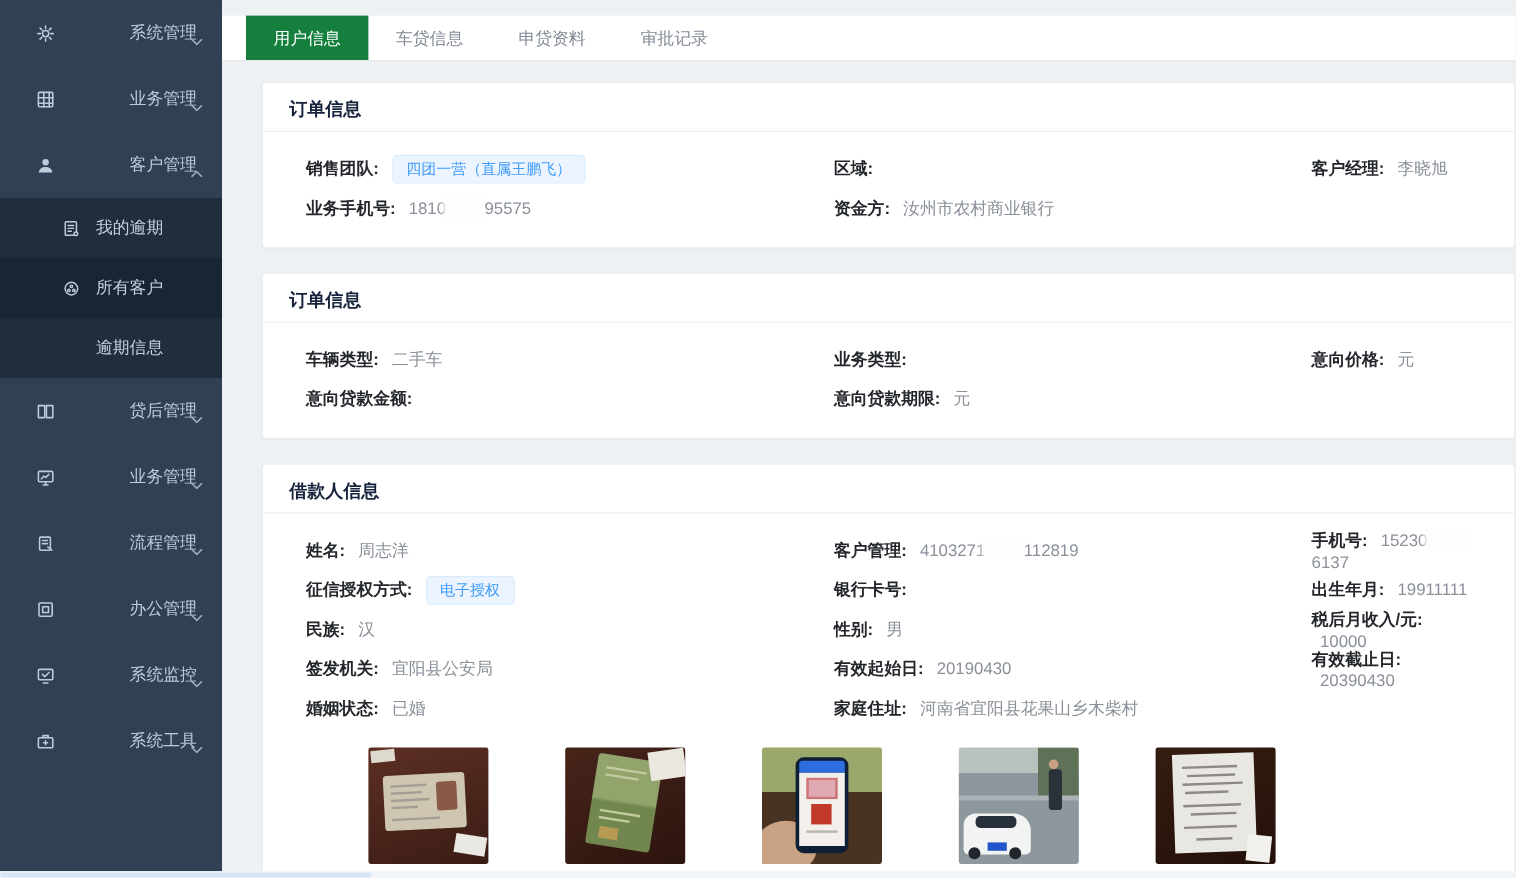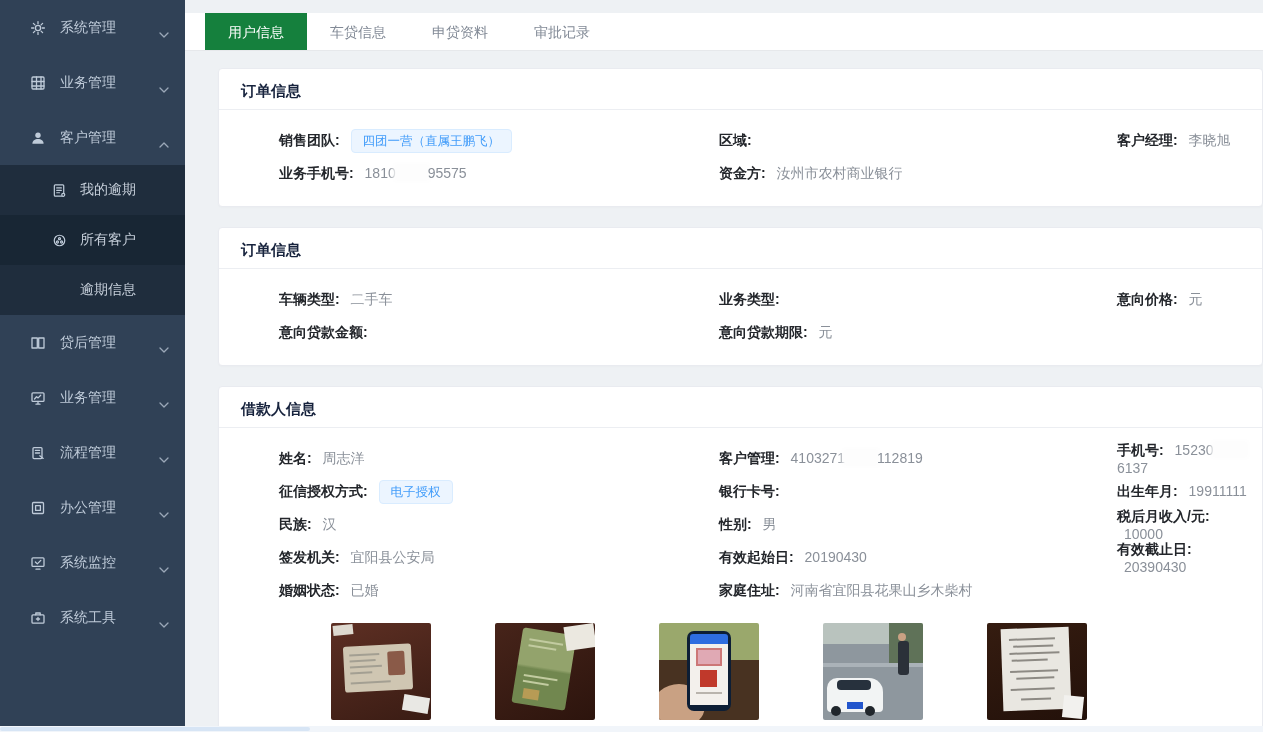--- a/index.html
+++ b/index.html
@@ -1,41 +1,41 @@
 <!DOCTYPE html>
 <html><head>
 <meta charset="utf-8">
 <style>
   * { margin:0; padding:0; box-sizing:border-box; }
   html,body { width:1263px; height:732px; overflow:hidden; }
   body { font-family:"Liberation Sans","DejaVu Sans",sans-serif; background:#eef1f4; position:relative; font-size:14px; }
 
   
   .sidebar { position:absolute; left:0; top:0; width:185px; height:726px; background:#304156; color:#bfcbd9; z-index:5; }
-  .menu-item { position:relative; height:55px; display:flex; align-items:center; padding-left:30px; cursor:pointer; font-size:14px; }
+  .menu-item { position:relative; height:55px; display:flex; align-items:center; padding-left:30px; cursor:pointer; font-size:14px;gap:48px; }
   .menu-item .icon { width:16px; height:16px; margin-right:14px; display:inline-flex; flex:0 0 16px; }
   .menu-item .chev { position:absolute; right:16px; top:50%; margin-top:-3px; opacity:.75; }
   .submenu { background:#1f2d3d; }
   .sub-item { position:relative; height:50px; display:flex; align-items:center; padding-left:52px; cursor:pointer; font-size:14px; color:#c6cfda; }
   .sub-item .icon { width:15px; height:15px; margin-right:13px; display:inline-flex; flex:0 0 15px; }
   .sub-item.active { background:#182634; }
   .sub-item.noicon { padding-left:80px; }
   svg.lineic { stroke:#bfcbd9; fill:none; stroke-width:1.3; stroke-linecap:round; stroke-linejoin:round; width:100%; height:100%; }
 
   
   .content { position:absolute; left:185px; top:0; width:1078px; height:726px; }
   .top-strip { height:13px; background:#eef1f4; }
   .tabbar { height:38px; background:#ffffff; border-bottom:1px solid #e6e8eb; padding-left:20px; display:flex; }
   .tab { line-height:38px; padding:0 23px; color:#828a96; cursor:pointer; font-size:14px; }
   .tab.active { background:#15803d; color:#ffffff; }
 
   .main { padding:17px 0 0 33px; }
   .card { background:#ffffff; border:1px solid #e9ebf0; border-radius:4px; margin-bottom:20px; box-shadow:0 1px 2px rgba(0,0,0,.02); }
   .card-title { font-size:15px; font-weight:bold; color:#17233d; padding:13px 22px 8px; border-bottom:1px solid #eceef2; }
-  .card-body { padding:14px 12px 16px;margin-left:48px; }
+  .card-body { padding:14px 36px 16px; }
   .frow { display:grid; grid-template-columns:440px 398px 1fr; align-items:center; height:33px; }
   .lbl { font-weight:bold; color:#23262b; }
   .val { color:#8a9099; margin-left:7px; }
   .tagv { display:inline-block; margin-left:7px; background:#ecf5ff; border:1px solid #d9ecff; color:#3f9bfa; font-size:12.5px; line-height:20px; padding:1px 11px; border-radius:4px; }
   .redact { display:inline-block; width:32px; height:13px; background:#fdfdfd; box-shadow:0 0 5px 3px #fdfdfd; vertical-align:-1px; }
 
   
   .photos { display:flex; gap:64px; padding:16px 0 0 52px; }
   .photo-wrap { width:100px; text-align:center; }
   .thumb { position:relative; width:100px; height:97px; overflow:hidden; border-radius:2px; cursor:pointer; }

